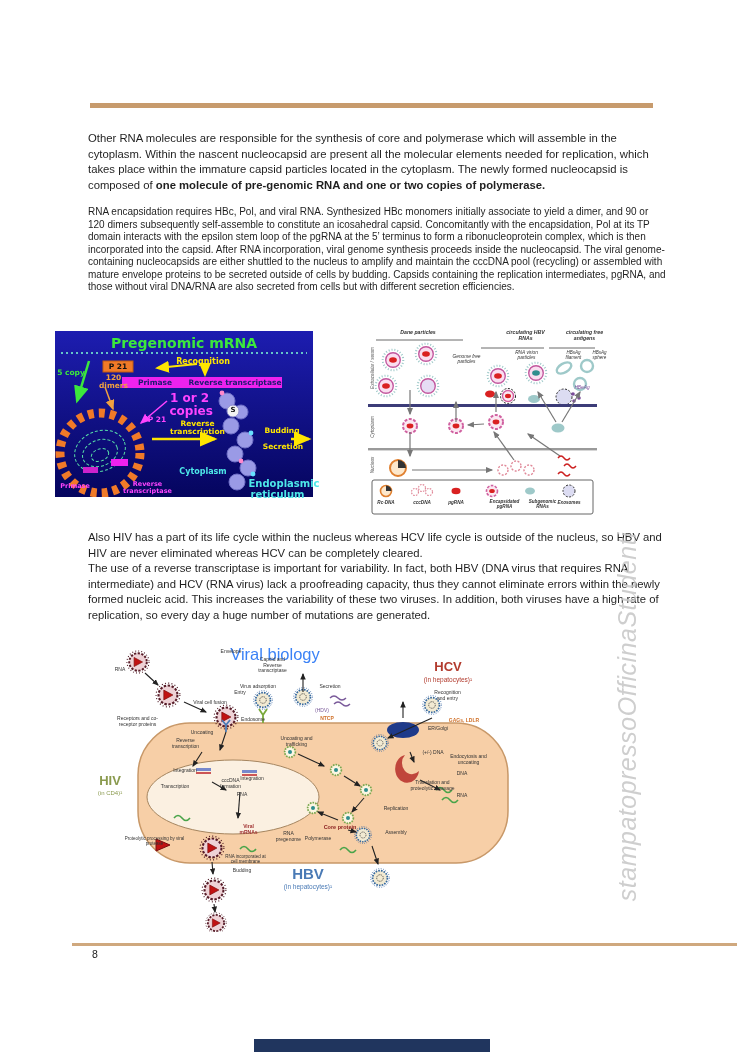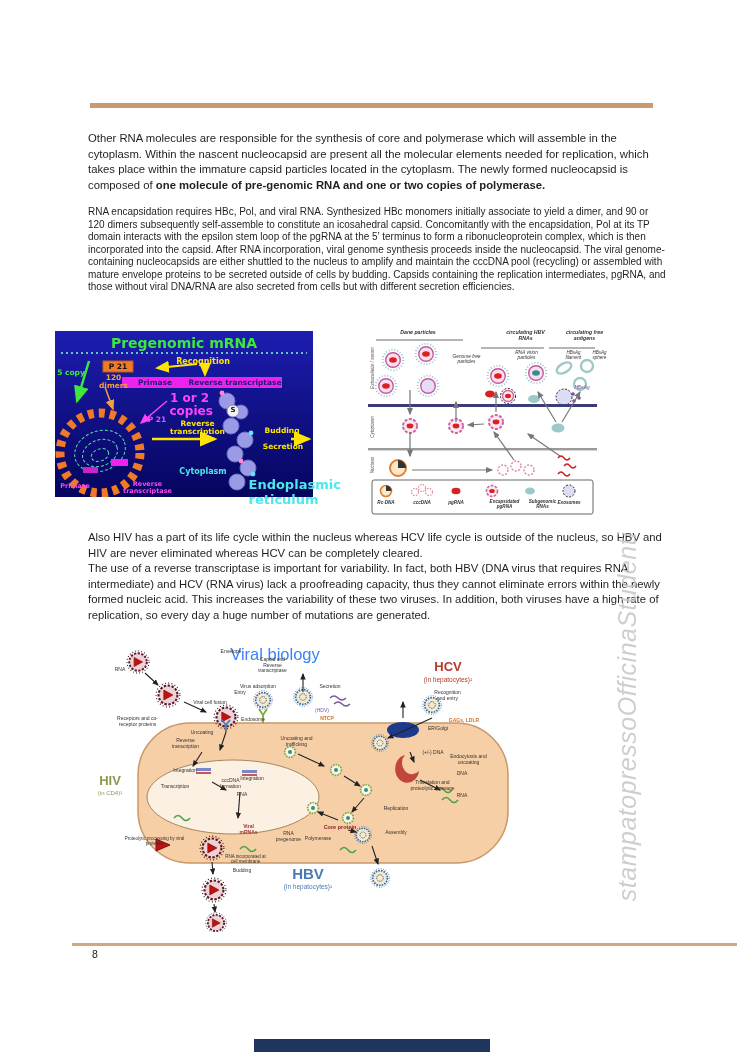--- a/index.html
+++ b/index.html
@@ -98,21 +98,21 @@
     <div class="lbl d1f wrap" style="left:46px;top:43px;width:34px;font-size:7.5px;color:#f0a040;">120 dimers</div>
     <div class="lbl d1f" style="left:100px;top:47.5px;font-size:7.5px;color:#1a1a6e;">Primase</div>
     <div class="lbl d1f" style="left:180px;top:47.5px;font-size:7.5px;color:#1a1a6e;">Reverse transcriptase</div>
     <div class="lbl d1f wrap" style="left:122px;top:61px;width:40px;font-size:12px;color:#ff44ff;">1 or 2 copies</div>
     <div class="lbl d1f" style="left:102px;top:85px;font-size:7.5px;color:#ff44ff;">P 21</div>
     <div class="lbl d1f wrap" style="left:130px;top:89px;width:62px;font-size:7.5px;color:#ffe600;">Reverse transcription</div>
     <div class="lbl d1f" style="left:178px;top:76px;font-size:7px;color:#111;">S</div>
     <div class="lbl d1f" style="left:227px;top:96px;font-size:7.5px;color:#ffe600;">Budding</div>
     <div class="lbl d1f" style="left:228px;top:112px;font-size:7.5px;color:#ffe600;">Secretion</div>
     <div class="lbl d1f" style="left:148px;top:137px;font-size:8px;color:#4de8e8;">Cytoplasm</div>
-    <div class="lbl d1f wrap" style="left:210px;top:147px;width:58px;font-size:13px;color:#4de8e8;">Endoplasmic reticulum</div>
+    <div class="lbl d1f wrap" style="left:210px;top:147px;width:58px;font-size:10px;color:#4de8e8;">Endoplasmic reticulum</div>
     <div class="lbl d1f" style="left:20px;top:152px;font-size:6.5px;color:#ff44ff;">Primase</div>
     <div class="lbl d1f wrap" style="left:80px;top:150px;width:58px;font-size:6.5px;color:#ff44ff;">Reverse transcriptase</div>
   </div>
 
   <div class="d" style="left:368px;top:328px;width:229px;height:190px;">
     <svg width="229" height="190" viewBox="0 0 229 190">
       <defs>
         <marker id="mK2" markerWidth="7" markerHeight="7" refX="5" refY="2.5" orient="auto">
             <path d="M0,0L6,2.5L0,5Z" fill="#777"></path>
           </marker>

